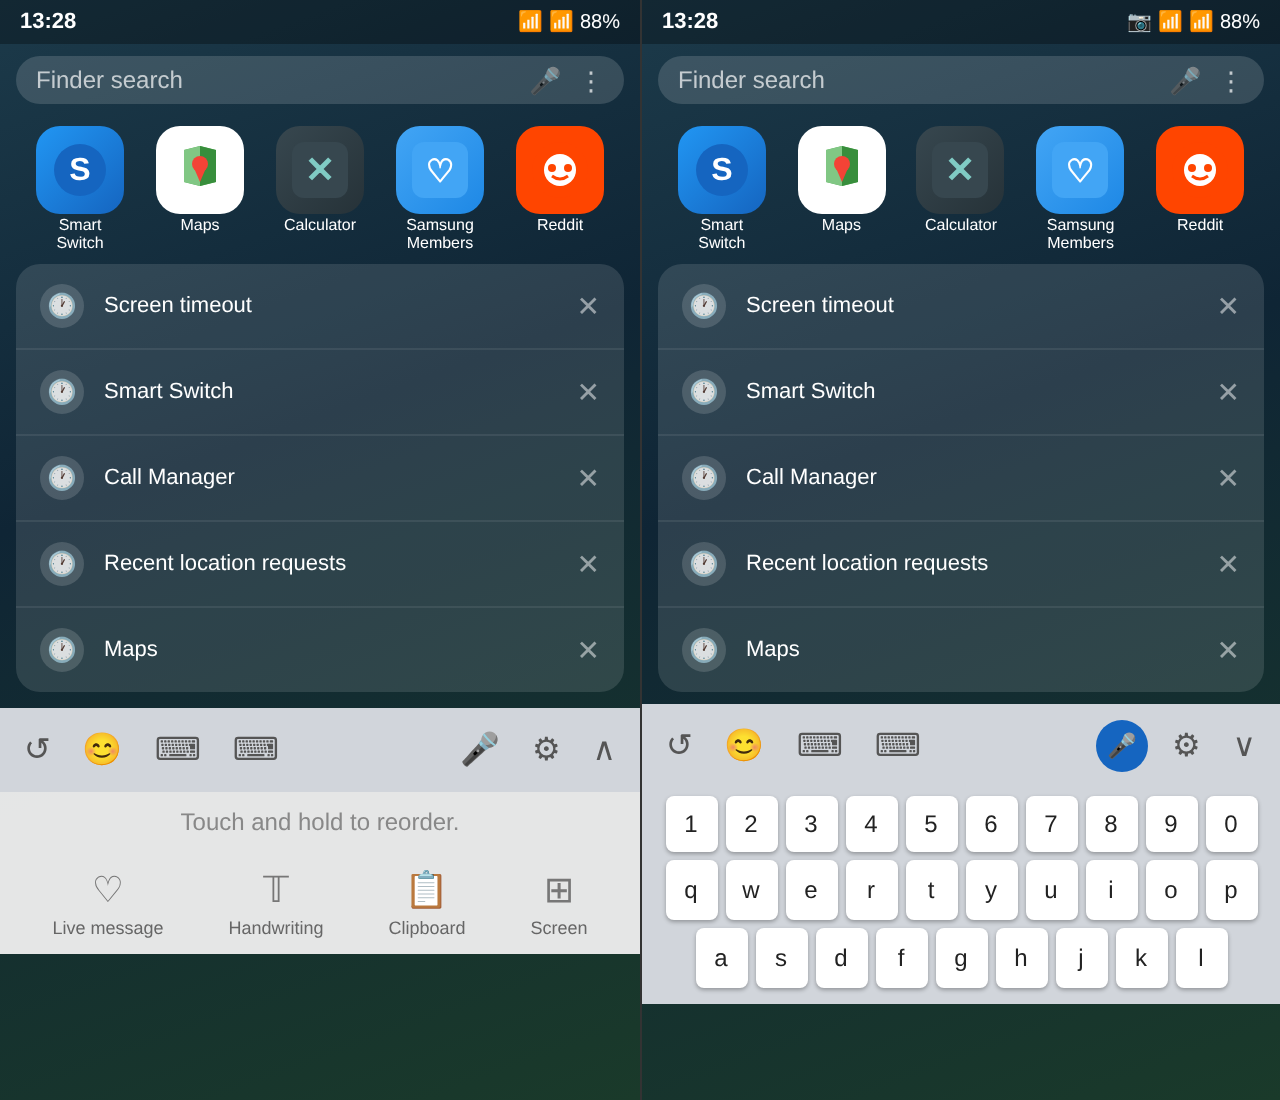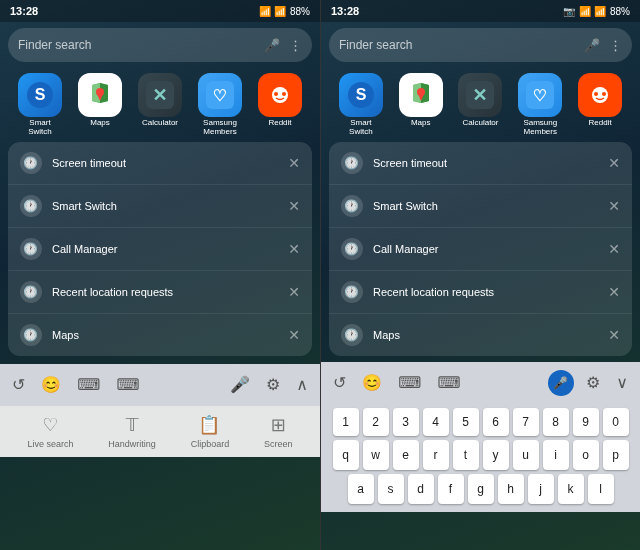--- a/index.html
+++ b/index.html
@@ -55,21 +55,21 @@
     }
 
     
     .search-bar {
       margin: 6px 8px;
       background: rgba(255,255,255,0.15);
       border-radius: 20px;
       display: flex;
       align-items: center;
       padding: 5px 10px;
-      height: 34px;
+      height: 24px;
     }
 
     .search-text {
       flex: 1;
       color: rgba(255,255,255,0.7);
       font-size: 12px;
     }
 
     .search-icons {
       display: flex;
@@ -363,25 +363,26 @@
     <span class="toolbar-btn">↺</span>
     <span class="toolbar-btn">😊</span>
     <span class="toolbar-btn">⌨</span>
     <span class="toolbar-btn">⌨</span>
     <span class="toolbar-spacer"></span>
     <span class="toolbar-btn">🎤</span>
     <span class="toolbar-btn">⚙</span>
     <span class="toolbar-btn">∧</span>
   </div>
 
+  <div class="bottom-hint">Touch and hold to reorder.</div>
 
   <div class="bottom-actions">
     <div class="bottom-action-item">
       <span class="bottom-action-icon">♡</span>
-      <span class="bottom-action-label">Live search</span>
+      <span class="bottom-action-label">Live message</span>
     </div>
     <div class="bottom-action-item">
       <span class="bottom-action-icon">𝕋</span>
       <span class="bottom-action-label">Handwriting</span>
     </div>
     <div class="bottom-action-item">
       <span class="bottom-action-icon">📋</span>
       <span class="bottom-action-label">Clipboard</span>
     </div>
     <div class="bottom-action-item">

